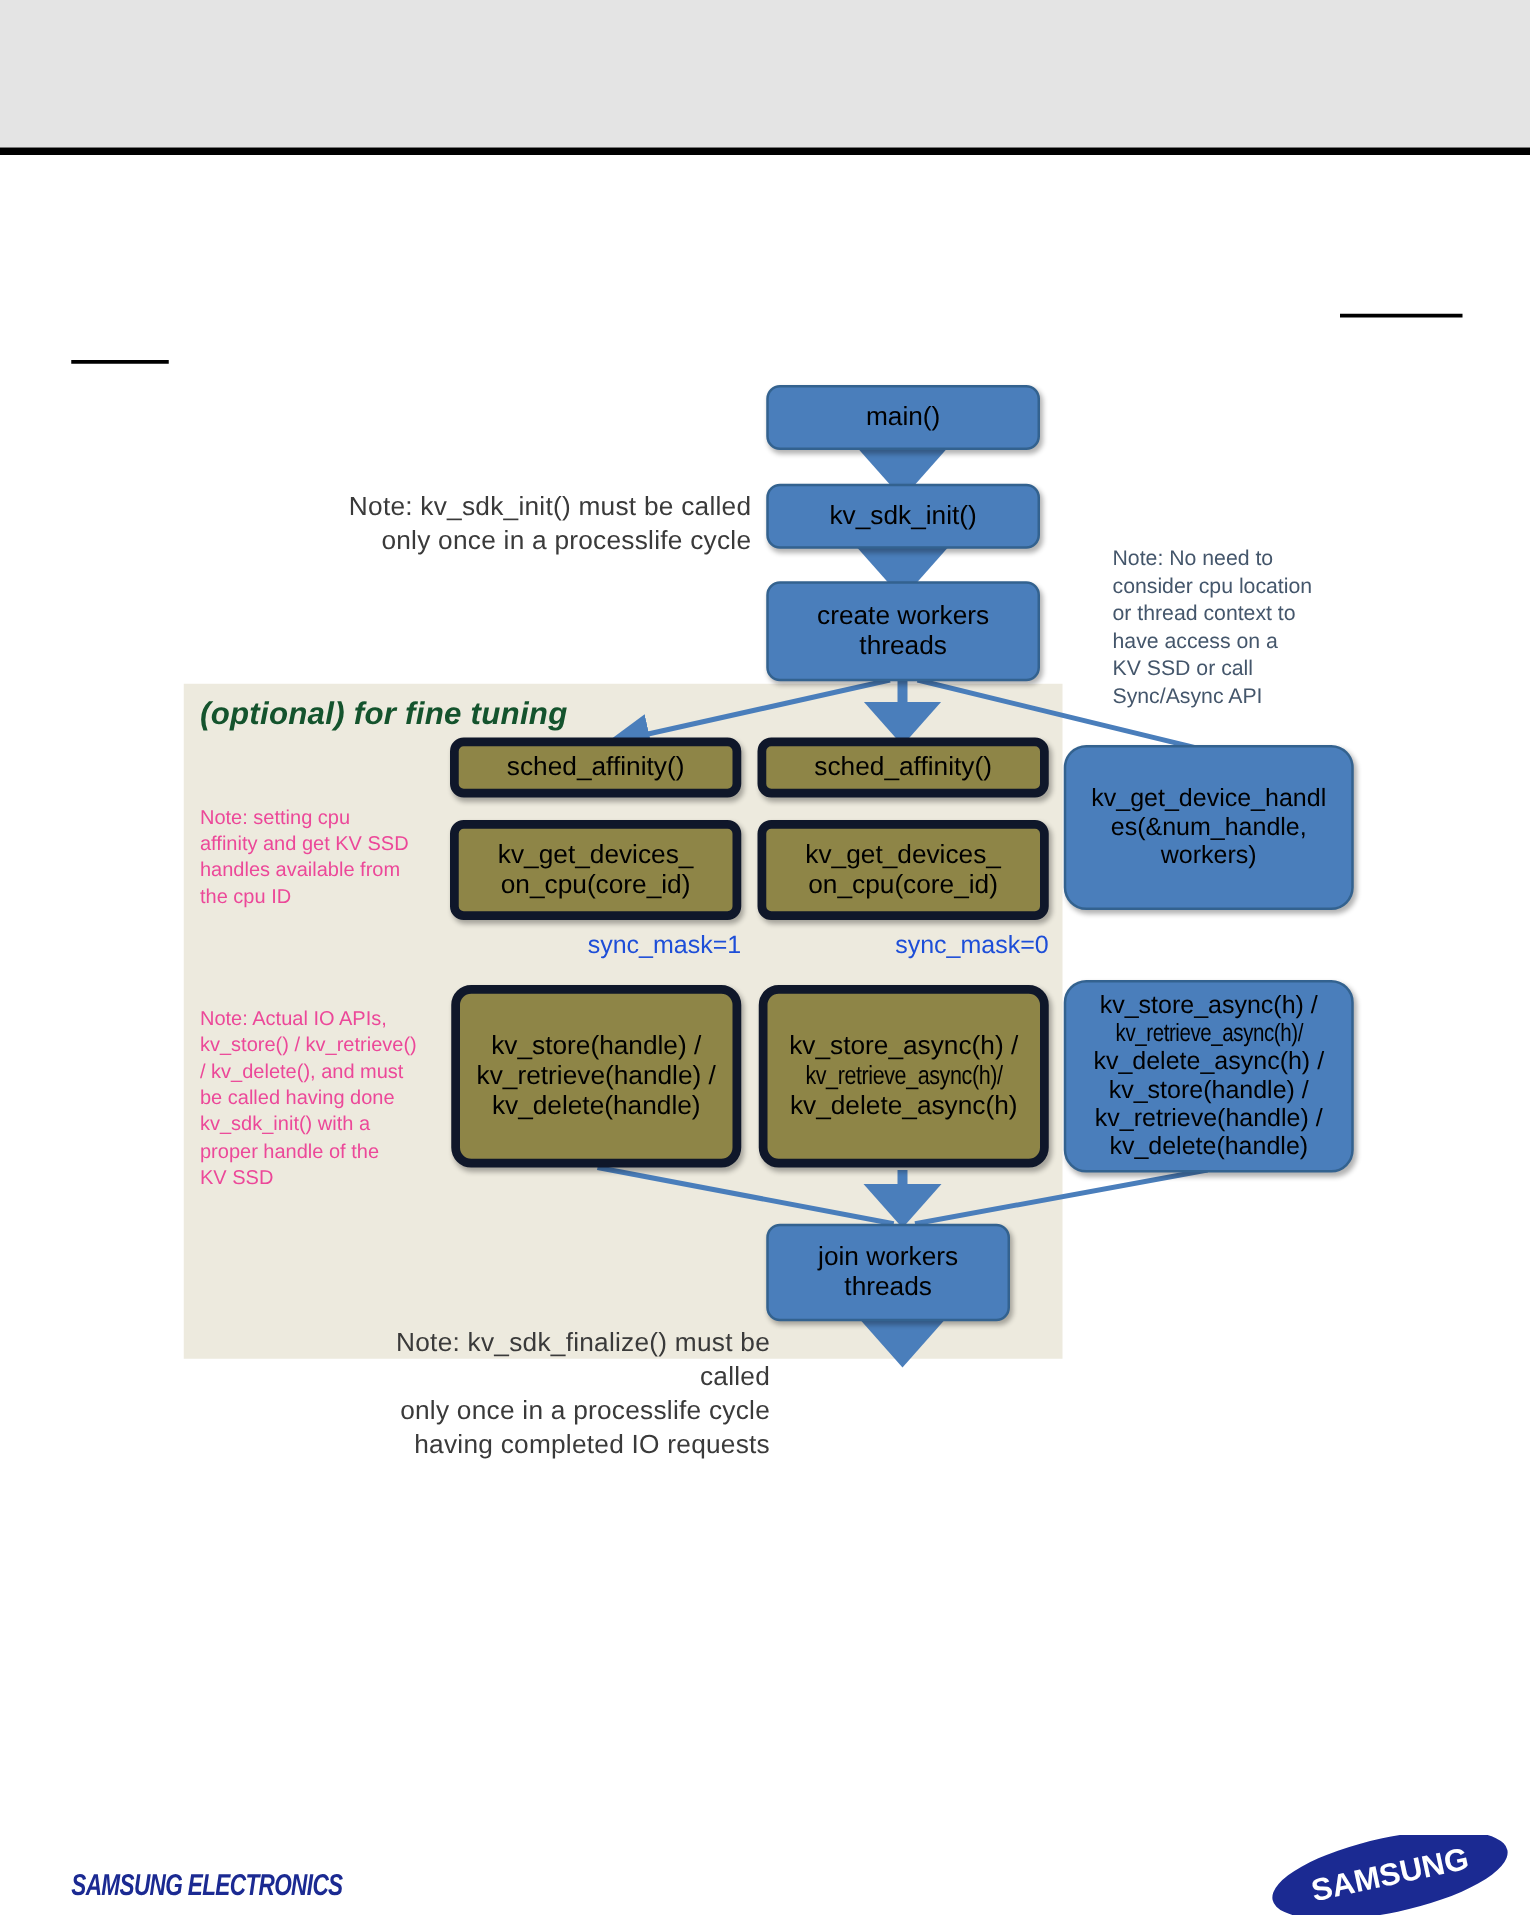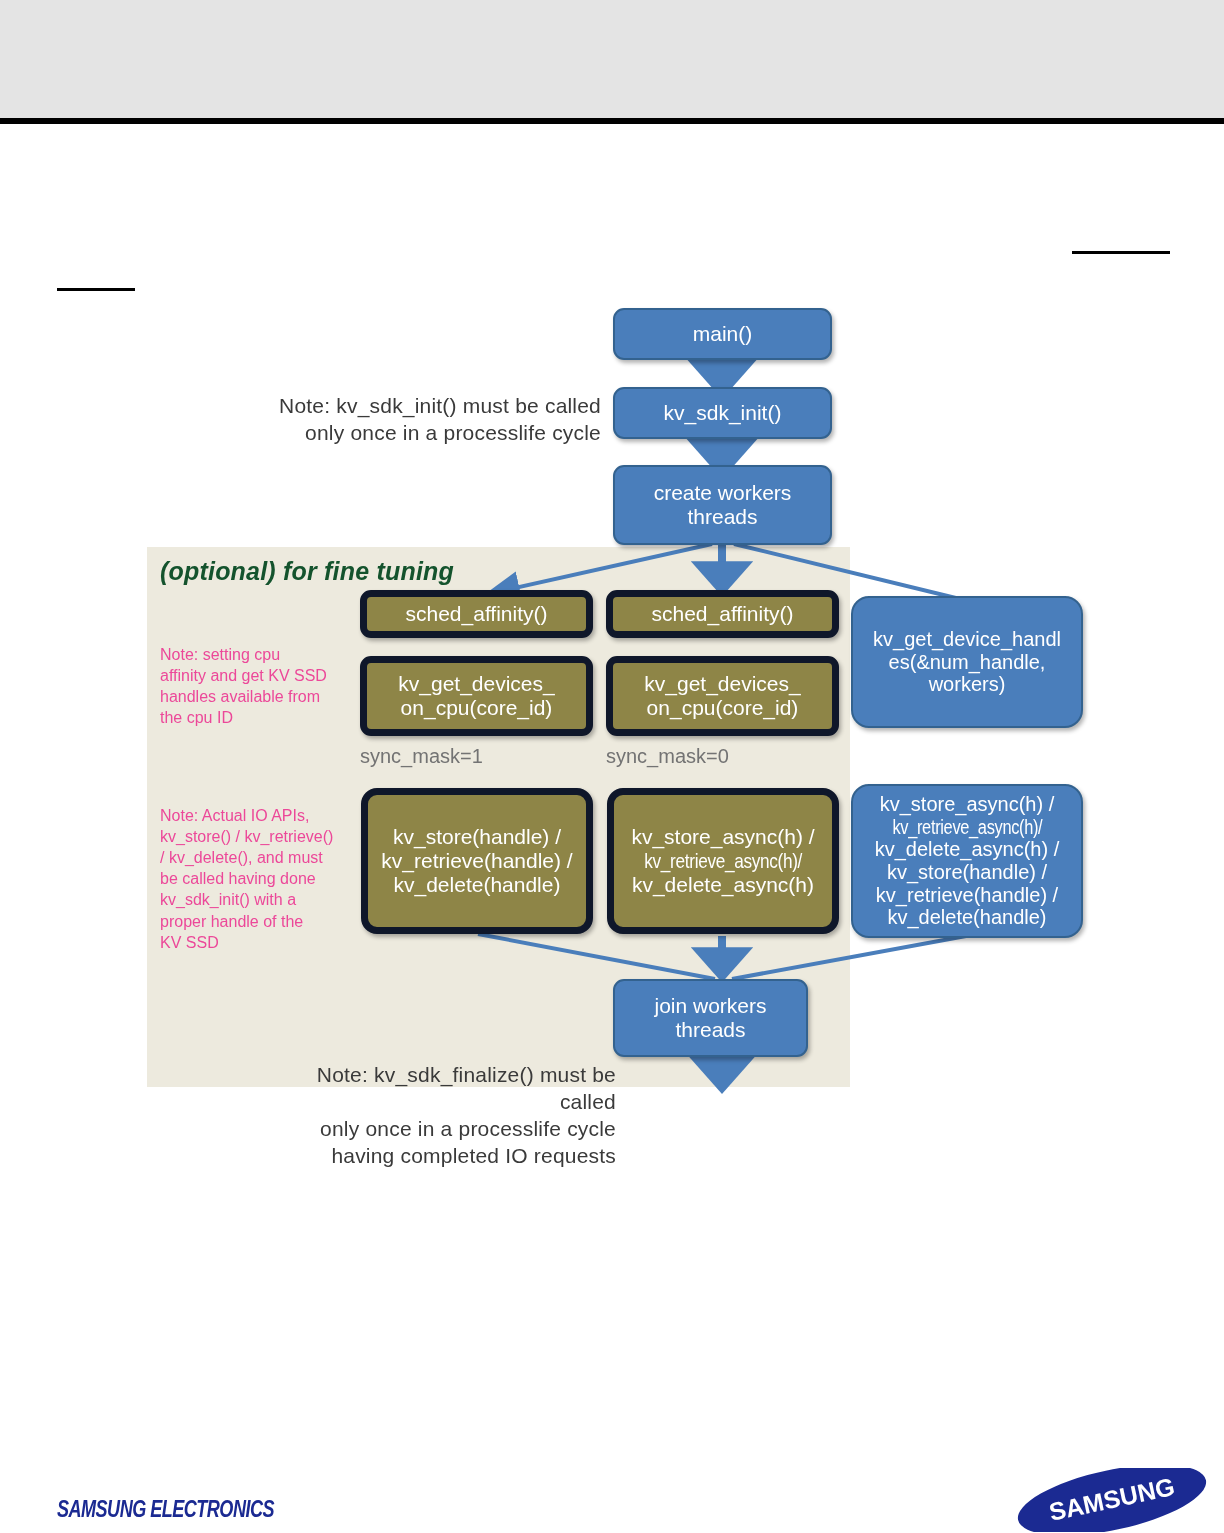--- a/index.html
+++ b/index.html
@@ -66,21 +66,21 @@
   }
 
   
   .node {
     position: absolute;
     display: flex;
     align-items: center;
     justify-content: center;
     text-align: center;
     border-radius: 11px;
-    color: #ffffff;
+    color: #000000;
     line-height: 1.13;
     padding: 2px 6px;
     box-shadow: 2px 3px 4px rgba(0,0,0,0.30);
   }
   .node.blue {
     background: #4a7ebb;
     border: 2px solid #33628f;
     font-size: 21px;
   }
   .node.olive {
@@ -118,22 +118,22 @@
   }
   .note.small {
     color: #ec4899;
     font-size: 16px;
     line-height: 1.32;
   }
 
   .mask-label {
     position: absolute;
     font-size: 20px;
-    color: #737373;
-    text-align: left;
+    color: #1d4ed8;
+    text-align: right;
   }
 
   
   #footer-wordmark {
     position: absolute;
     left: 57px; top: 1497px;
     font-family: "Liberation Sans", sans-serif;
     font-size: 21px;
     font-weight: bold;
     font-style: italic;
@@ -278,20 +278,26 @@
     <span class="lines">
       <span class="ln">join workers</span>
       <span class="ln">threads</span>
     </span>
   </div>
 
 
   <div class="note dark" style="left:256px; top:269px; width:345px;">Note: kv_sdk_init()  must be called
 only once in a processlife cycle</div>
 
+  <div class="note blueish" style="left:890px; top:312px; width:190px;">Note: No need to
+consider cpu location
+or thread context to
+have access on a
+KV SSD or call
+Sync/Async API</div>
 
   <div class="note small" style="left:160px; top:520px; width:196px;">Note: setting cpu
 affinity and get KV SSD
 handles available from
 the cpu ID</div>
 
   <div class="note small" style="left:160px; top:681px; width:200px;">Note: Actual IO APIs,
 kv_store() / kv_retrieve()
 / kv_delete(), and must
 be called having done

